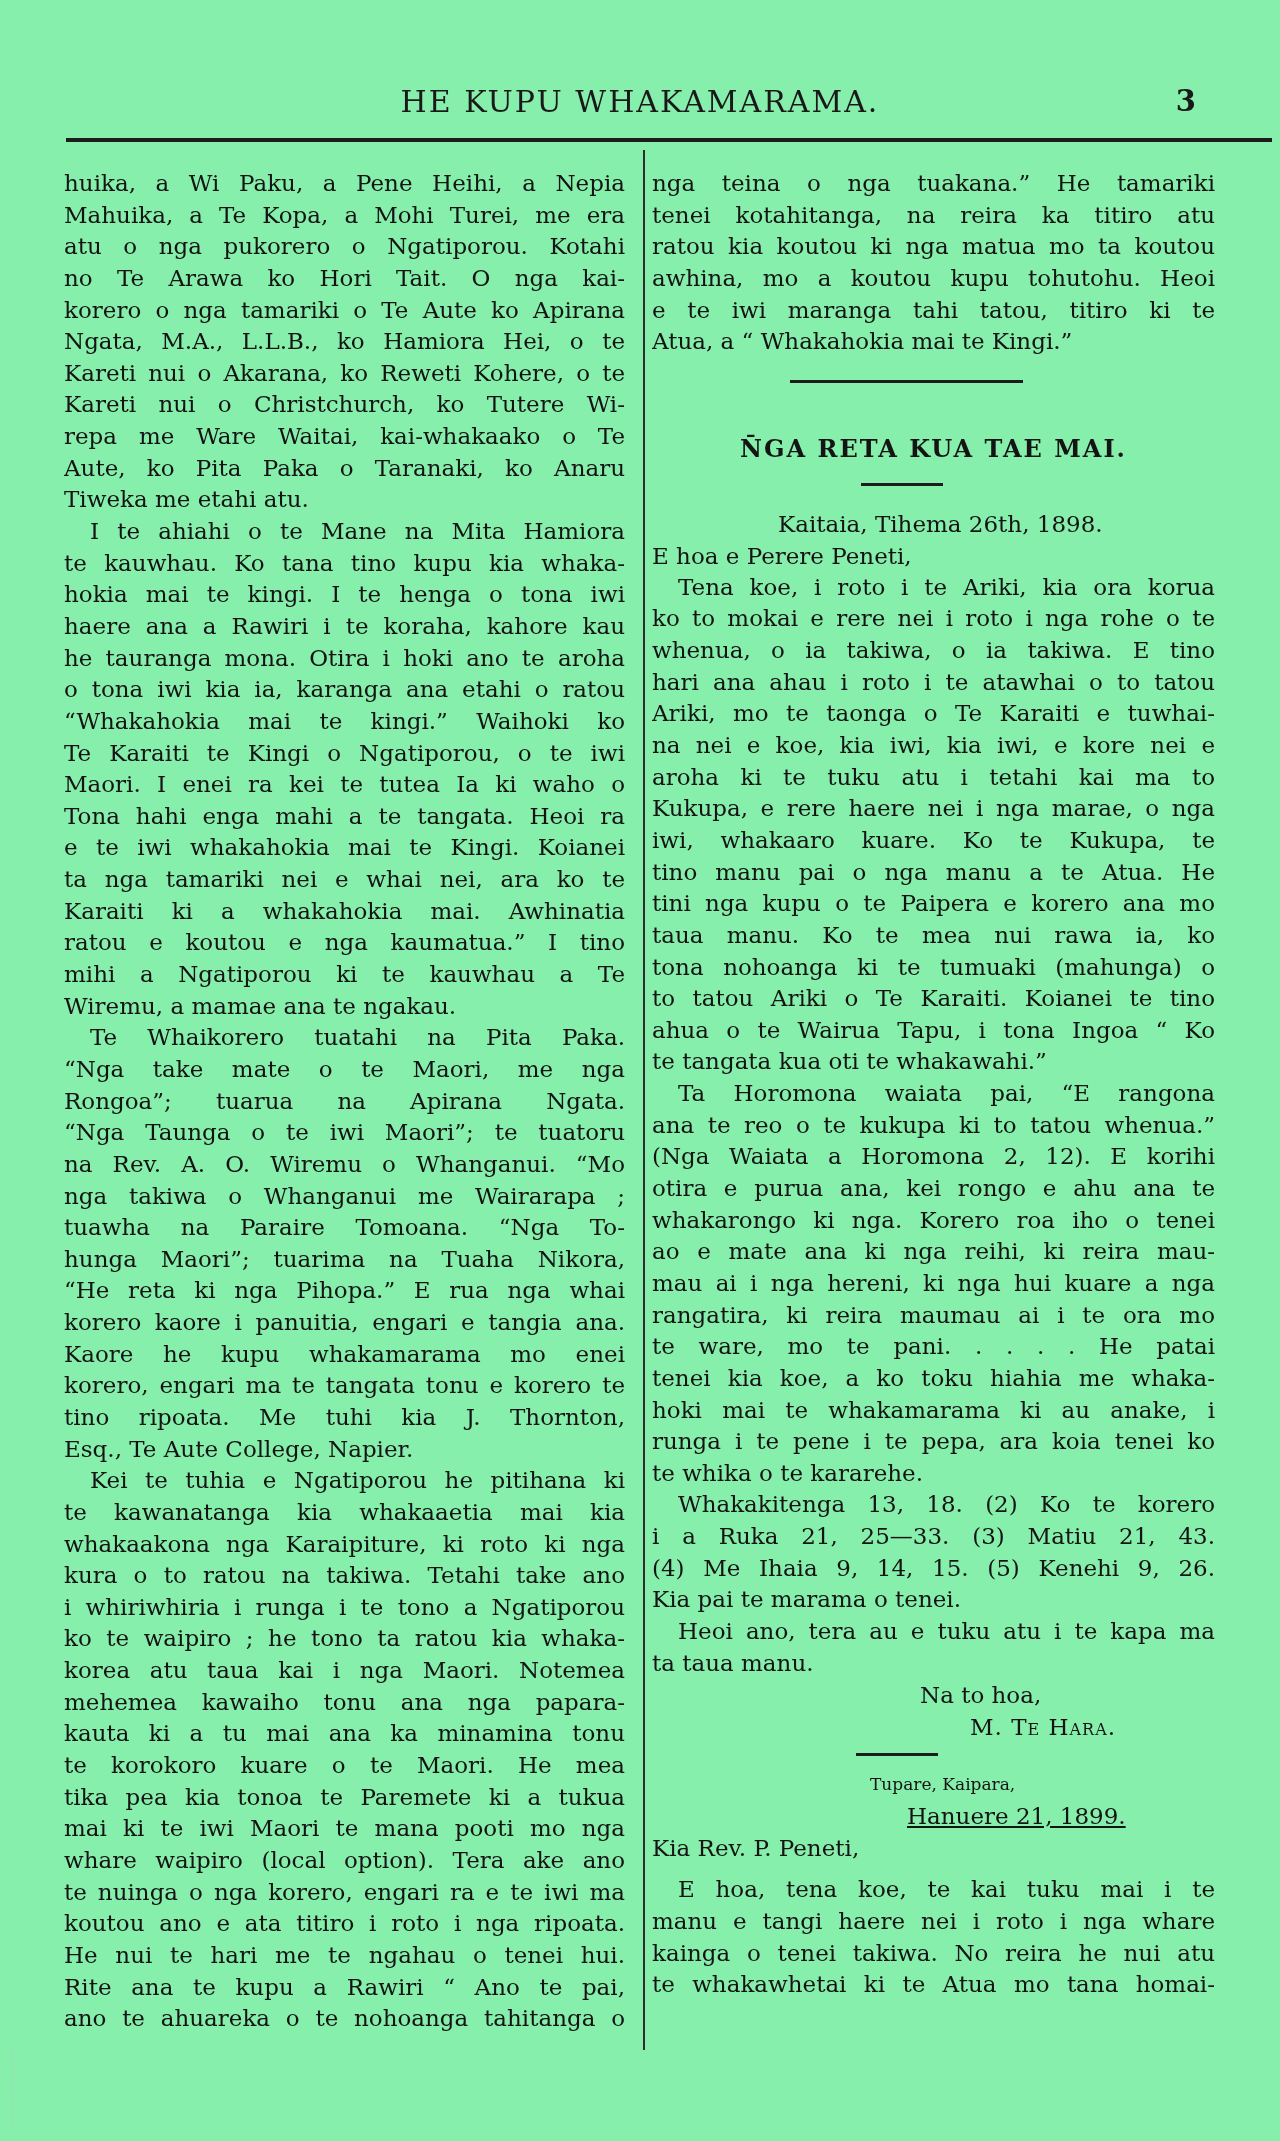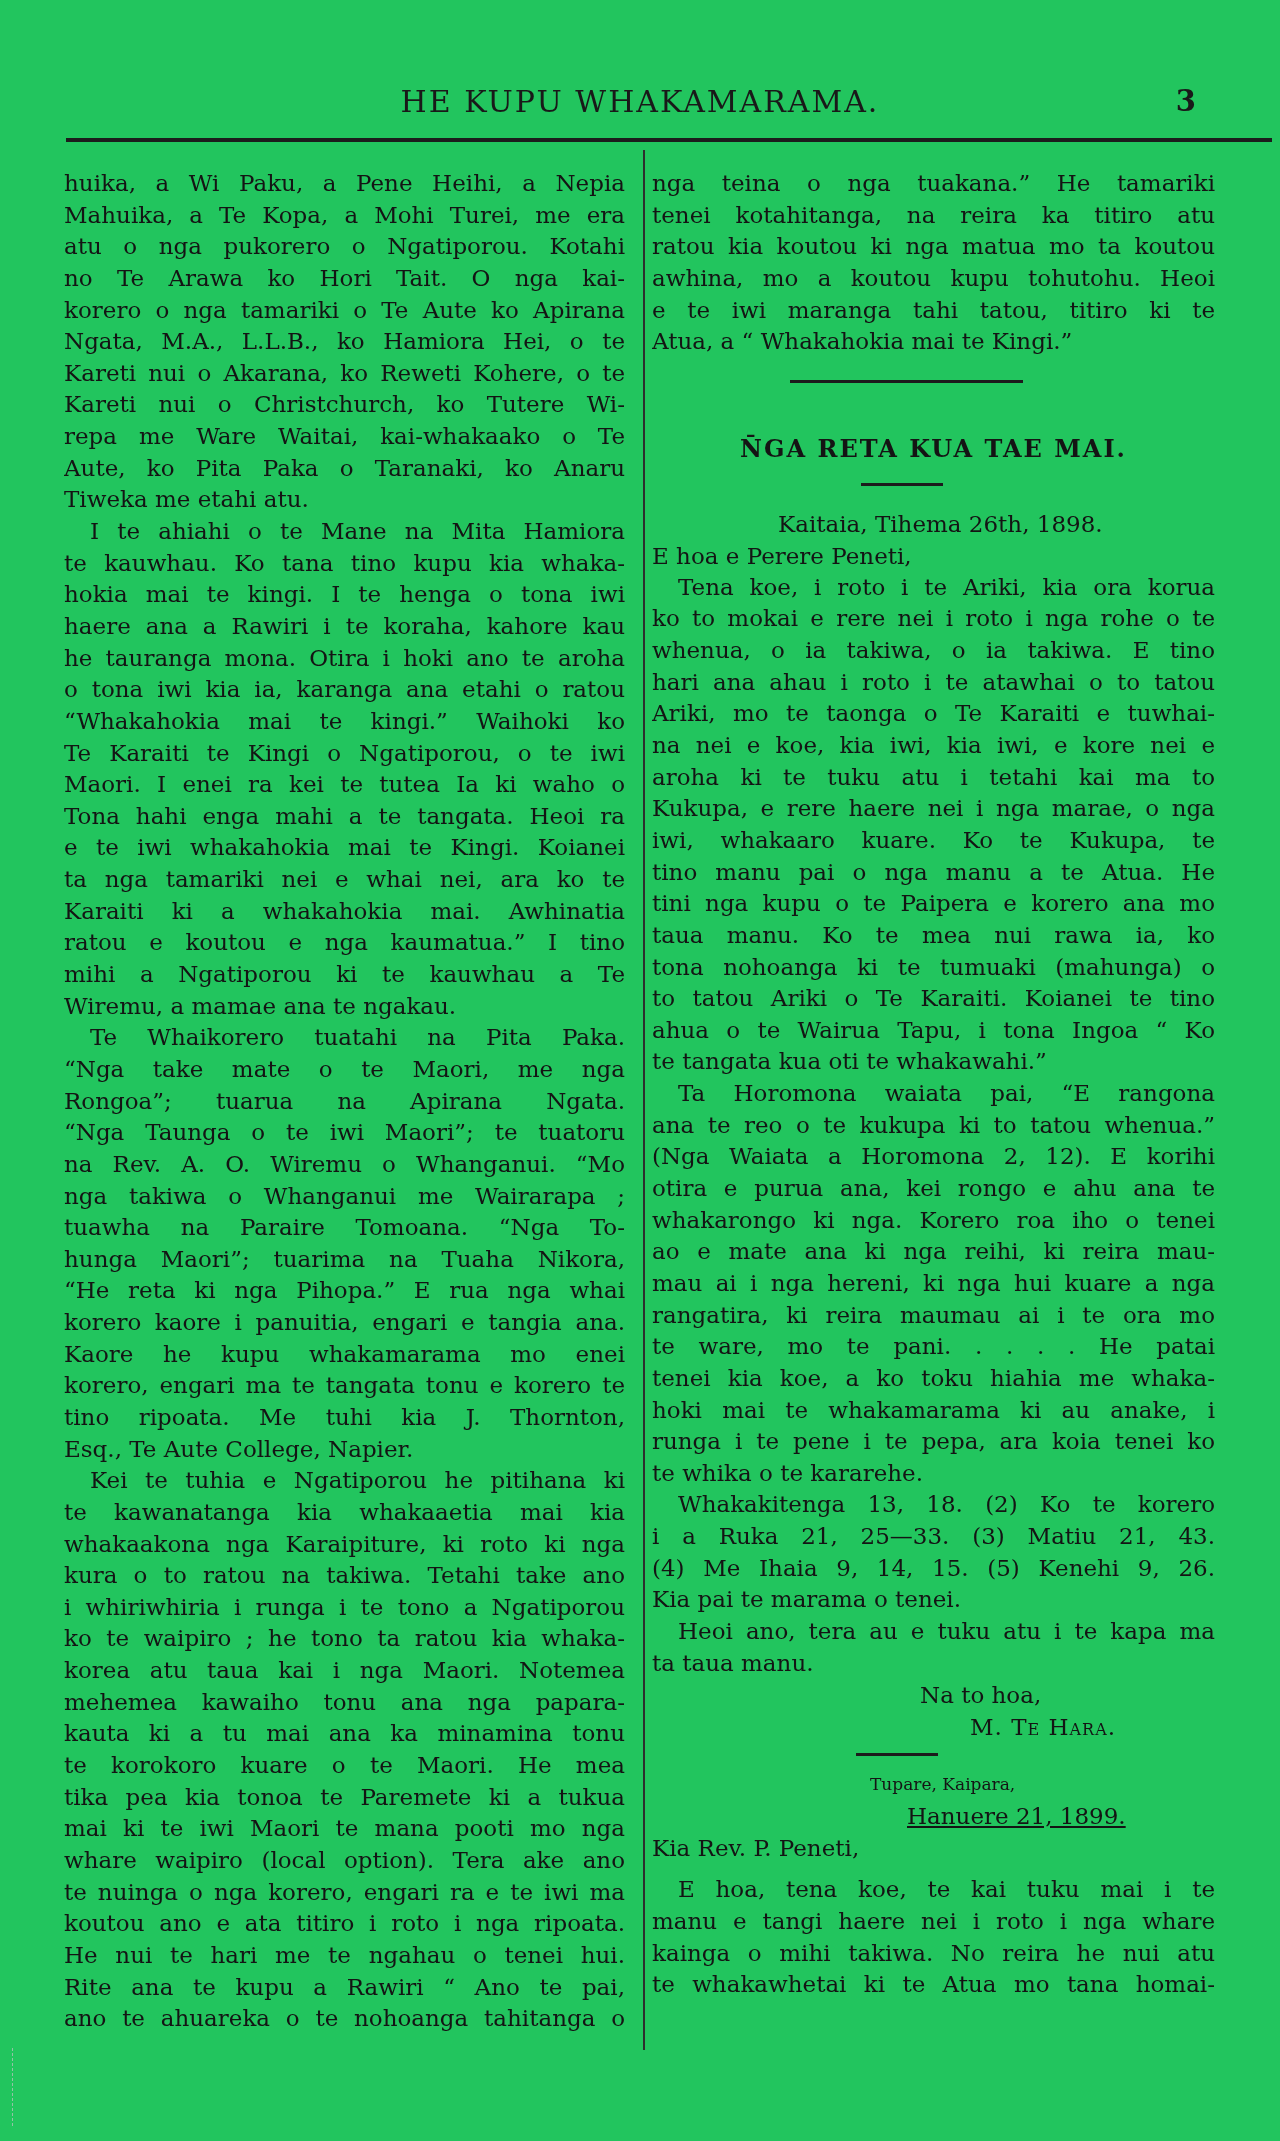--- a/index.html
+++ b/index.html
@@ -1,17 +1,17 @@
 <!DOCTYPE html>
 <html><head>
 <meta charset="utf-8">
 <style>
   html,body{margin:0;padding:0;background:#ffffff;}
   .page{
-    position:relative;width:1280px;height:2141px;background:#22c55e;
+    position:relative;width:1280px;height:2141px;background:#86efac;
     font-family:"DejaVu Serif", serif;color:#141414;overflow:hidden;
   }
   .title{
     position:absolute;left:0;right:0;top:84px;text-align:center;
     font-size:30px;letter-spacing:2px;color:#191919;white-space:nowrap;
   }
   .pageno{
     position:absolute;top:84px;right:84px;font-size:29px;font-weight:bold;color:#191919;
   }
   .headrule{
@@ -177,18 +177,18 @@
       </div>
     <div class="signoff">Na to hoa,</div>
     <div class="signature">M. Te Hara.</div>
     <div class="rule-sm second"></div>
     <div class="place">Tupare, Kaipara,</div>
     <div class="date2">Hanuere 21, 1899.</div>
     <div class="salutation">Kia Rev. P. Peneti,</div>
     <div class="body-block letter2-body">
         <div class="line ind">E hoa, tena koe, te kai tuku mai i te</div>
         <div class="line">manu e tangi haere nei i roto i nga whare</div>
-        <div class="line">kainga o mihi takiwa. No reira he nui atu</div>
+        <div class="line">kainga o tenei takiwa. No reira he nui atu</div>
         <div class="line">te whakawhetai ki te Atua mo tana homai-</div>
       </div>
   </section>
 
 </div>
 
 </body></html>

